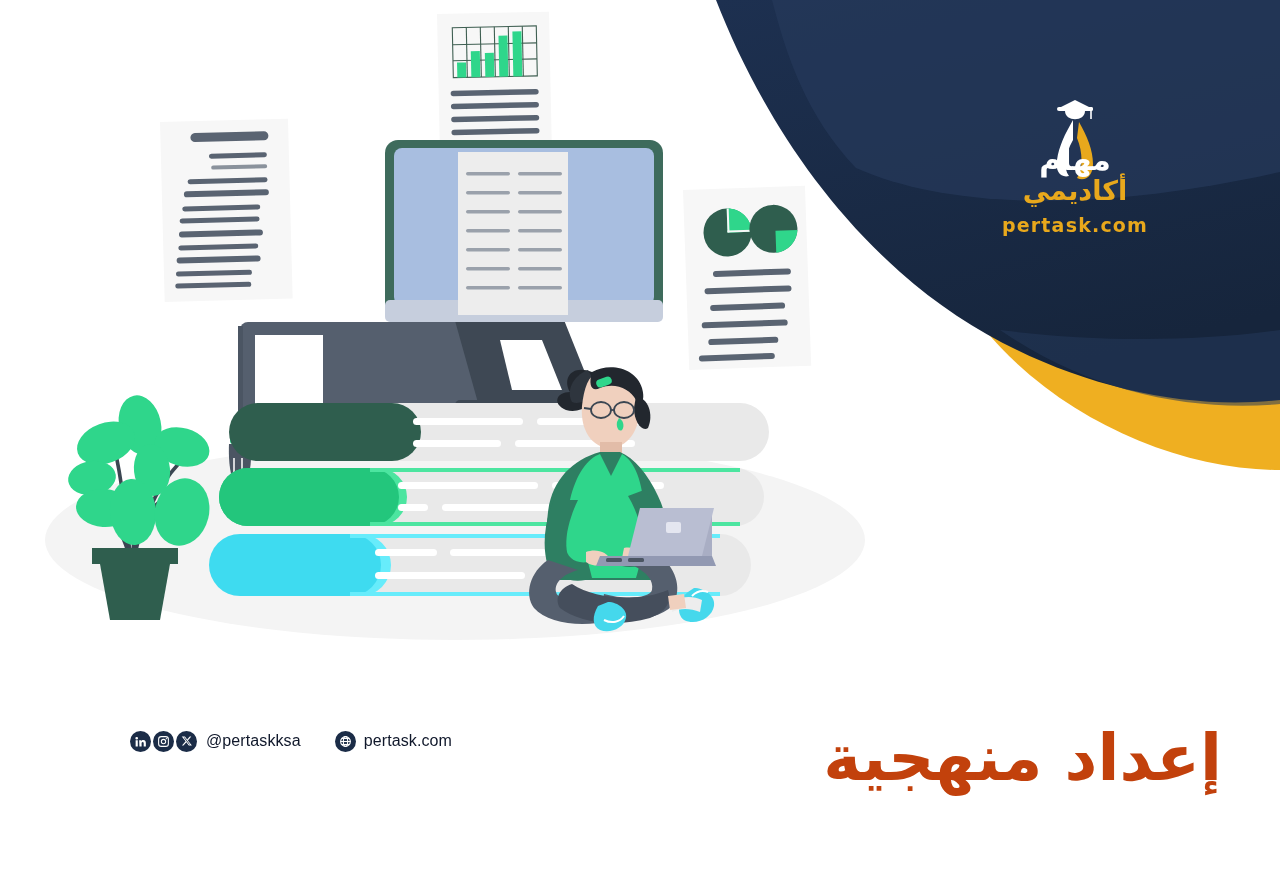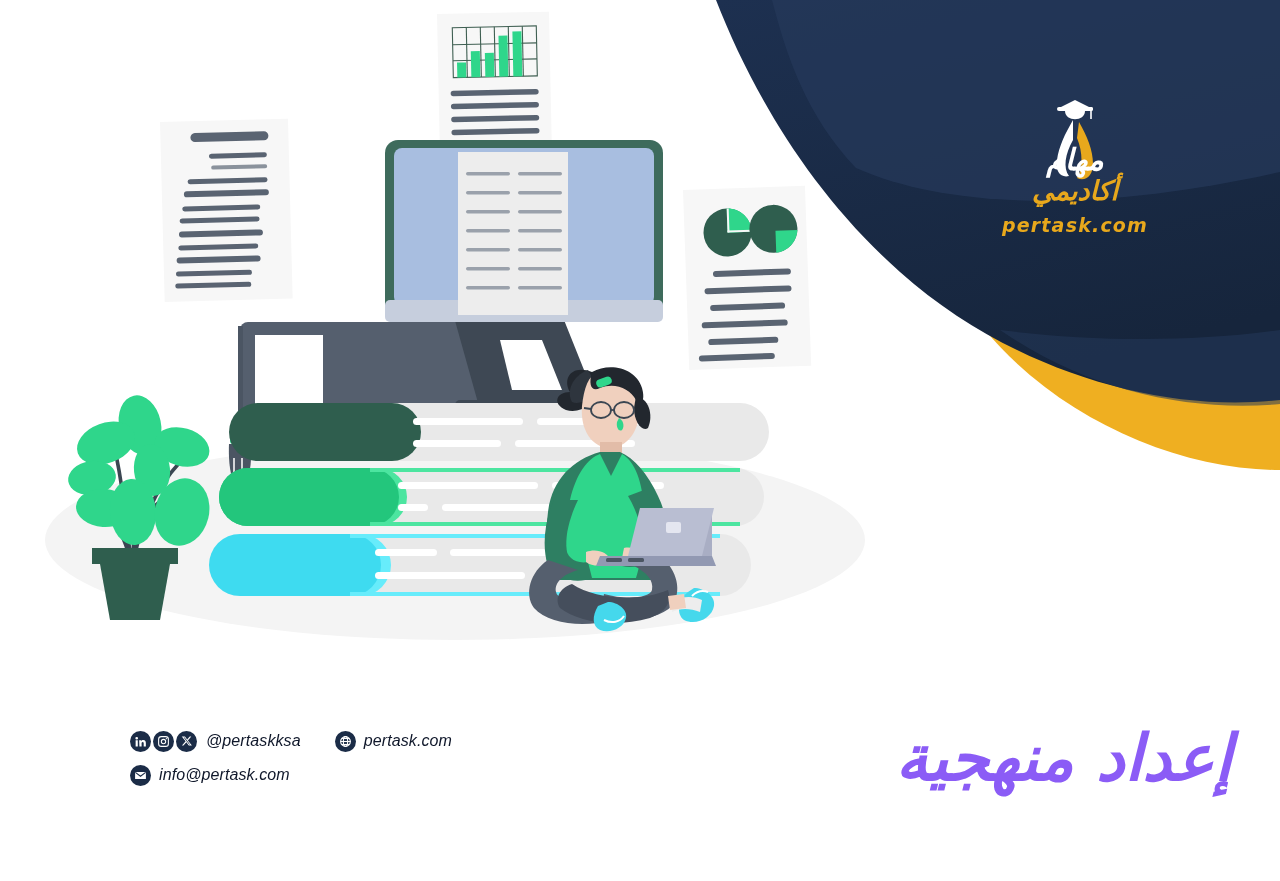--- a/index.html
+++ b/index.html
@@ -10,21 +10,20 @@
   }
   body {
     font-family: "Liberation Sans", "DejaVu Sans", sans-serif;
   }
   #poster {
     position: relative;
     width: 1280px;
     height: 881px;
     background: #ffffff;
     overflow: hidden;
-    font-style: italic;
   }
   
   #corner-waves {
     position: absolute;
     top: 0;
     right: 0;
     width: 1280px;
     height: 881px;
     pointer-events: none;
   }
@@ -55,26 +54,26 @@
     margin-top: 2px;
     color: #E8A81C;
     font-size: 19px;
     font-weight: bold;
     letter-spacing: 1.2px;
     font-family: "DejaVu Sans", sans-serif;
   }
   
   #headline {
     position: absolute;
-    right: 48px;
+    right: 58px;
     bottom: 86px;
     width: 560px;
     text-align: right;
     direction: rtl;
-    color: #8b5cf6;
+    color: #c2410c;
     font-family: "DejaVu Sans", "Liberation Sans", sans-serif;
     font-weight: bold;
     font-size: 64px;
     line-height: 1.12;
     letter-spacing: -1px;
   }
   #headline .line {
     display: block;
     white-space: nowrap;
   }
@@ -440,26 +439,16 @@
           <ellipse cx="12" cy="12" rx="4" ry="9"></ellipse>
           <line x1="3" y1="12" x2="21" y2="12"></line>
           <line x1="4.8" y1="6.5" x2="19.2" y2="6.5"></line>
           <line x1="4.8" y1="17.5" x2="19.2" y2="17.5"></line>
         </svg>
       </span>
       <span class="gap-sm"></span>
       <span class="contact-text">pertask.com</span>
     </div>
 
-    <div class="contact-row">
-      <span class="round-icon">
-        <svg width="13" height="13" viewBox="0 0 24 24" fill="#FFFFFF">
-            <path d="M2 5.5h20v13H2z" fill="#FFFFFF"></path>
-            <path d="M2.5 6.3 12 13.4l9.5-7.1" fill="none" stroke="#1B2C47" stroke-width="2"></path>
-          </svg>
-      </span>
-      <span class="gap-sm"></span>
-      <span class="contact-text">info@pertask.com</span>
-    </div>
 
   </div>
 
 </div>
 
 </body></html>

